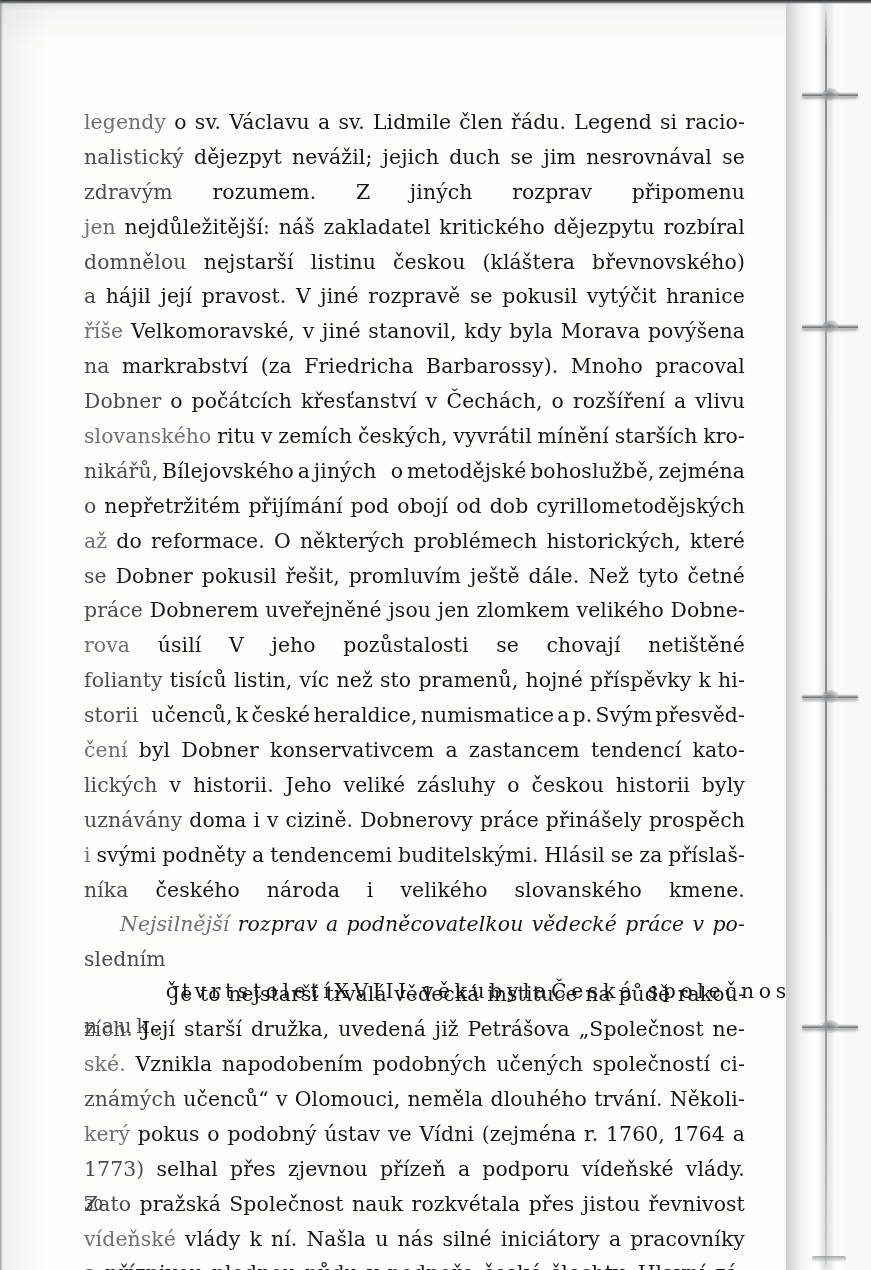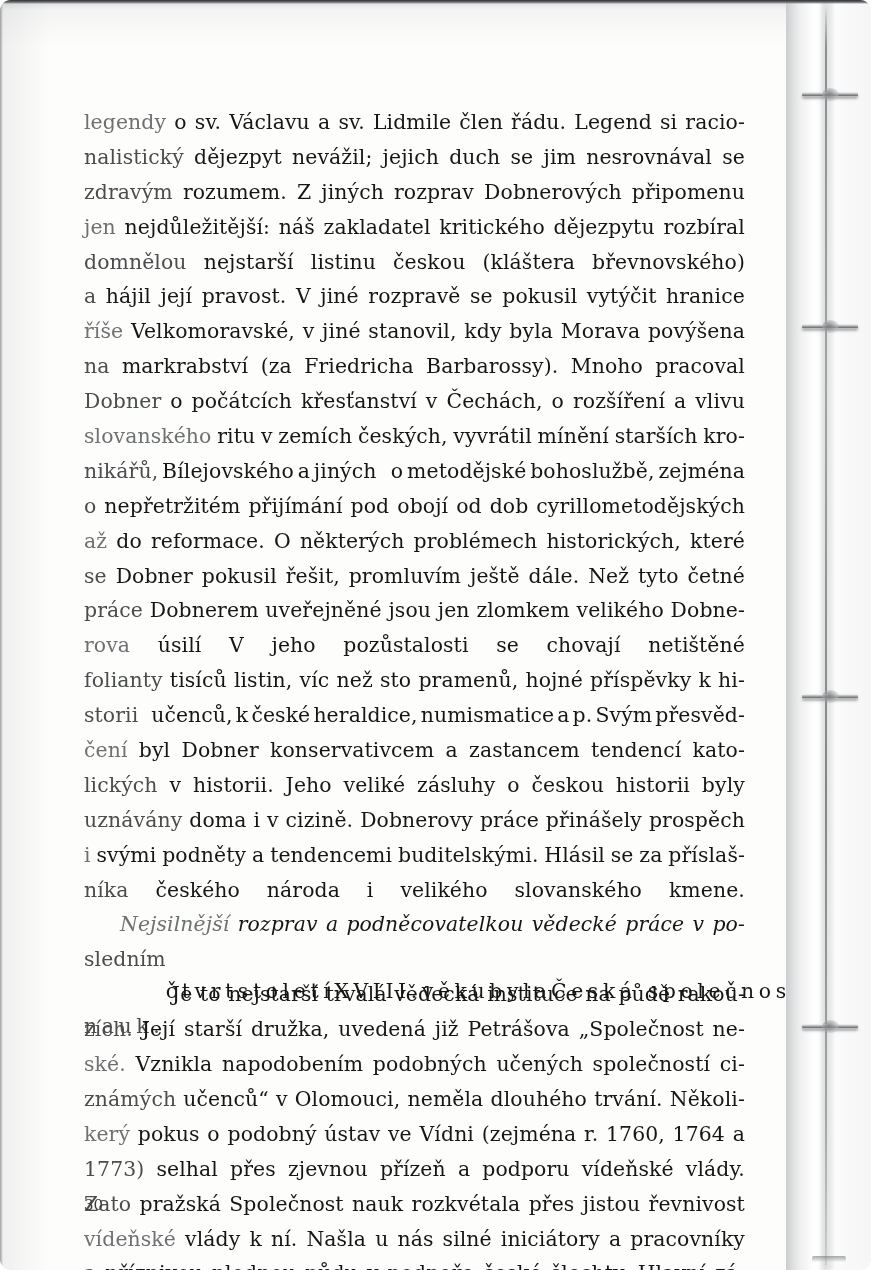--- a/index.html
+++ b/index.html
@@ -13,21 +13,20 @@
     width: 871px;
     height: 1270px;
     overflow: hidden;
     background:
       
       linear-gradient(to bottom, rgba(120,122,125,0.28) 0px, rgba(160,162,165,0.10) 10px, rgba(255,255,255,0) 46px),
       linear-gradient(to right, rgba(150,152,155,0.14) 0px, rgba(255,255,255,0) 50px),
       #fdfdfc;
     font-family: "DejaVu Serif", "Liberation Serif", serif;
     color: #1b1b1b;
-    border-radius: 11px;
     -webkit-font-smoothing: antialiased;
   }
 
   
   .scan-top-edge {
     position: absolute;
     top: 0; left: 0;
     width: 871px;
     height: 4px;
     background: linear-gradient(to bottom, #2e2f31 0%, #6d6f72 55%, rgba(180,182,185,0) 100%);
@@ -192,21 +191,21 @@
 <body>
 
 <div id="page">
 
   <div class="scan-top-edge"></div>
   <div class="scan-left-edge"></div>
 
   <div class="text-block" id="text-block">
       <div class="line just"><span class="w faded">legendy</span><span class="w">o</span><span class="w">sv.</span><span class="w">Václavu</span><span class="w">a</span><span class="w">sv.</span><span class="w">Lidmile</span><span class="w">člen</span><span class="w">řádu.</span><span class="w">Legend</span><span class="w">si</span><span class="w">racio-</span></div>
       <div class="line just"><span class="w faded2">nalistický</span><span class="w">dějezpyt</span><span class="w">nevážil;</span><span class="w">jejich</span><span class="w">duch</span><span class="w">se</span><span class="w">jim</span><span class="w">nesrovnával</span><span class="w">se</span></div>
-      <div class="line just"><span class="w faded2">zdravým</span><span class="w">rozumem.</span><span class="w">Z</span><span class="w">jiných</span><span class="w">rozprav</span><span class="w">Dobnerových</span><span class="w">připomenu</span></div>
+      <div class="line just"><span class="w faded2">zdravým</span><span class="w">rozumem.</span><span class="w">Z</span><span class="w">jiných</span><span class="w">rozprav</span><span class="w">připomenu</span></div>
       <div class="line just"><span class="w faded">jen</span><span class="w">nejdůležitější:</span><span class="w">náš</span><span class="w">zakladatel</span><span class="w">kritického</span><span class="w">dějezpytu</span><span class="w">rozbíral</span></div>
       <div class="line just"><span class="w faded2">domnělou</span><span class="w">nejstarší</span><span class="w">listinu</span><span class="w">českou</span><span class="w">(kláštera</span><span class="w">břevnovského)</span></div>
       <div class="line just"><span class="w faded2">a</span><span class="w">hájil</span><span class="w">její</span><span class="w">pravost.</span><span class="w">V</span><span class="w">jiné</span><span class="w">rozpravě</span><span class="w">se</span><span class="w">pokusil</span><span class="w">vytýčit</span><span class="w">hranice</span></div>
       <div class="line just"><span class="w faded">říše</span><span class="w">Velkomoravské,</span><span class="w">v</span><span class="w">jiné</span><span class="w">stanovil,</span><span class="w">kdy</span><span class="w">byla</span><span class="w">Morava</span><span class="w">povýšena</span></div>
       <div class="line just"><span class="w faded2">na</span><span class="w">markrabství</span><span class="w">(za</span><span class="w">Friedricha</span><span class="w">Barbarossy).</span><span class="w">Mnoho</span><span class="w">pracoval</span></div>
       <div class="line just"><span class="w faded2">Dobner</span><span class="w">o</span><span class="w">počátcích</span><span class="w">křesťanství</span><span class="w">v</span><span class="w">Čechách,</span><span class="w">o</span><span class="w">rozšíření</span><span class="w">a</span><span class="w">vlivu</span></div>
       <div class="line just"><span class="w faded">slovanského</span><span class="w">ritu</span><span class="w">v</span><span class="w">zemích</span><span class="w">českých,</span><span class="w">vyvrátil</span><span class="w">mínění</span><span class="w">starších</span><span class="w">kro-</span></div>
       <div class="line just"><span class="w faded2">nikářů,</span><span class="w">Bílejovského</span><span class="w">a</span><span class="w">jiných</span><span class="w"> </span><span class="w">o</span><span class="w">metodějské</span><span class="w">bohoslužbě,</span><span class="w">zejména</span></div>
       <div class="line just"><span class="w faded2">o</span><span class="w">nepřetržitém</span><span class="w">přijímání</span><span class="w">pod</span><span class="w">obojí</span><span class="w">od</span><span class="w">dob</span><span class="w">cyrillometodějských</span></div>
       <div class="line just"><span class="w faded">až</span><span class="w">do</span><span class="w">reformace.</span><span class="w">O</span><span class="w">některých</span><span class="w">problémech</span><span class="w">historických,</span><span class="w">které</span></div>

